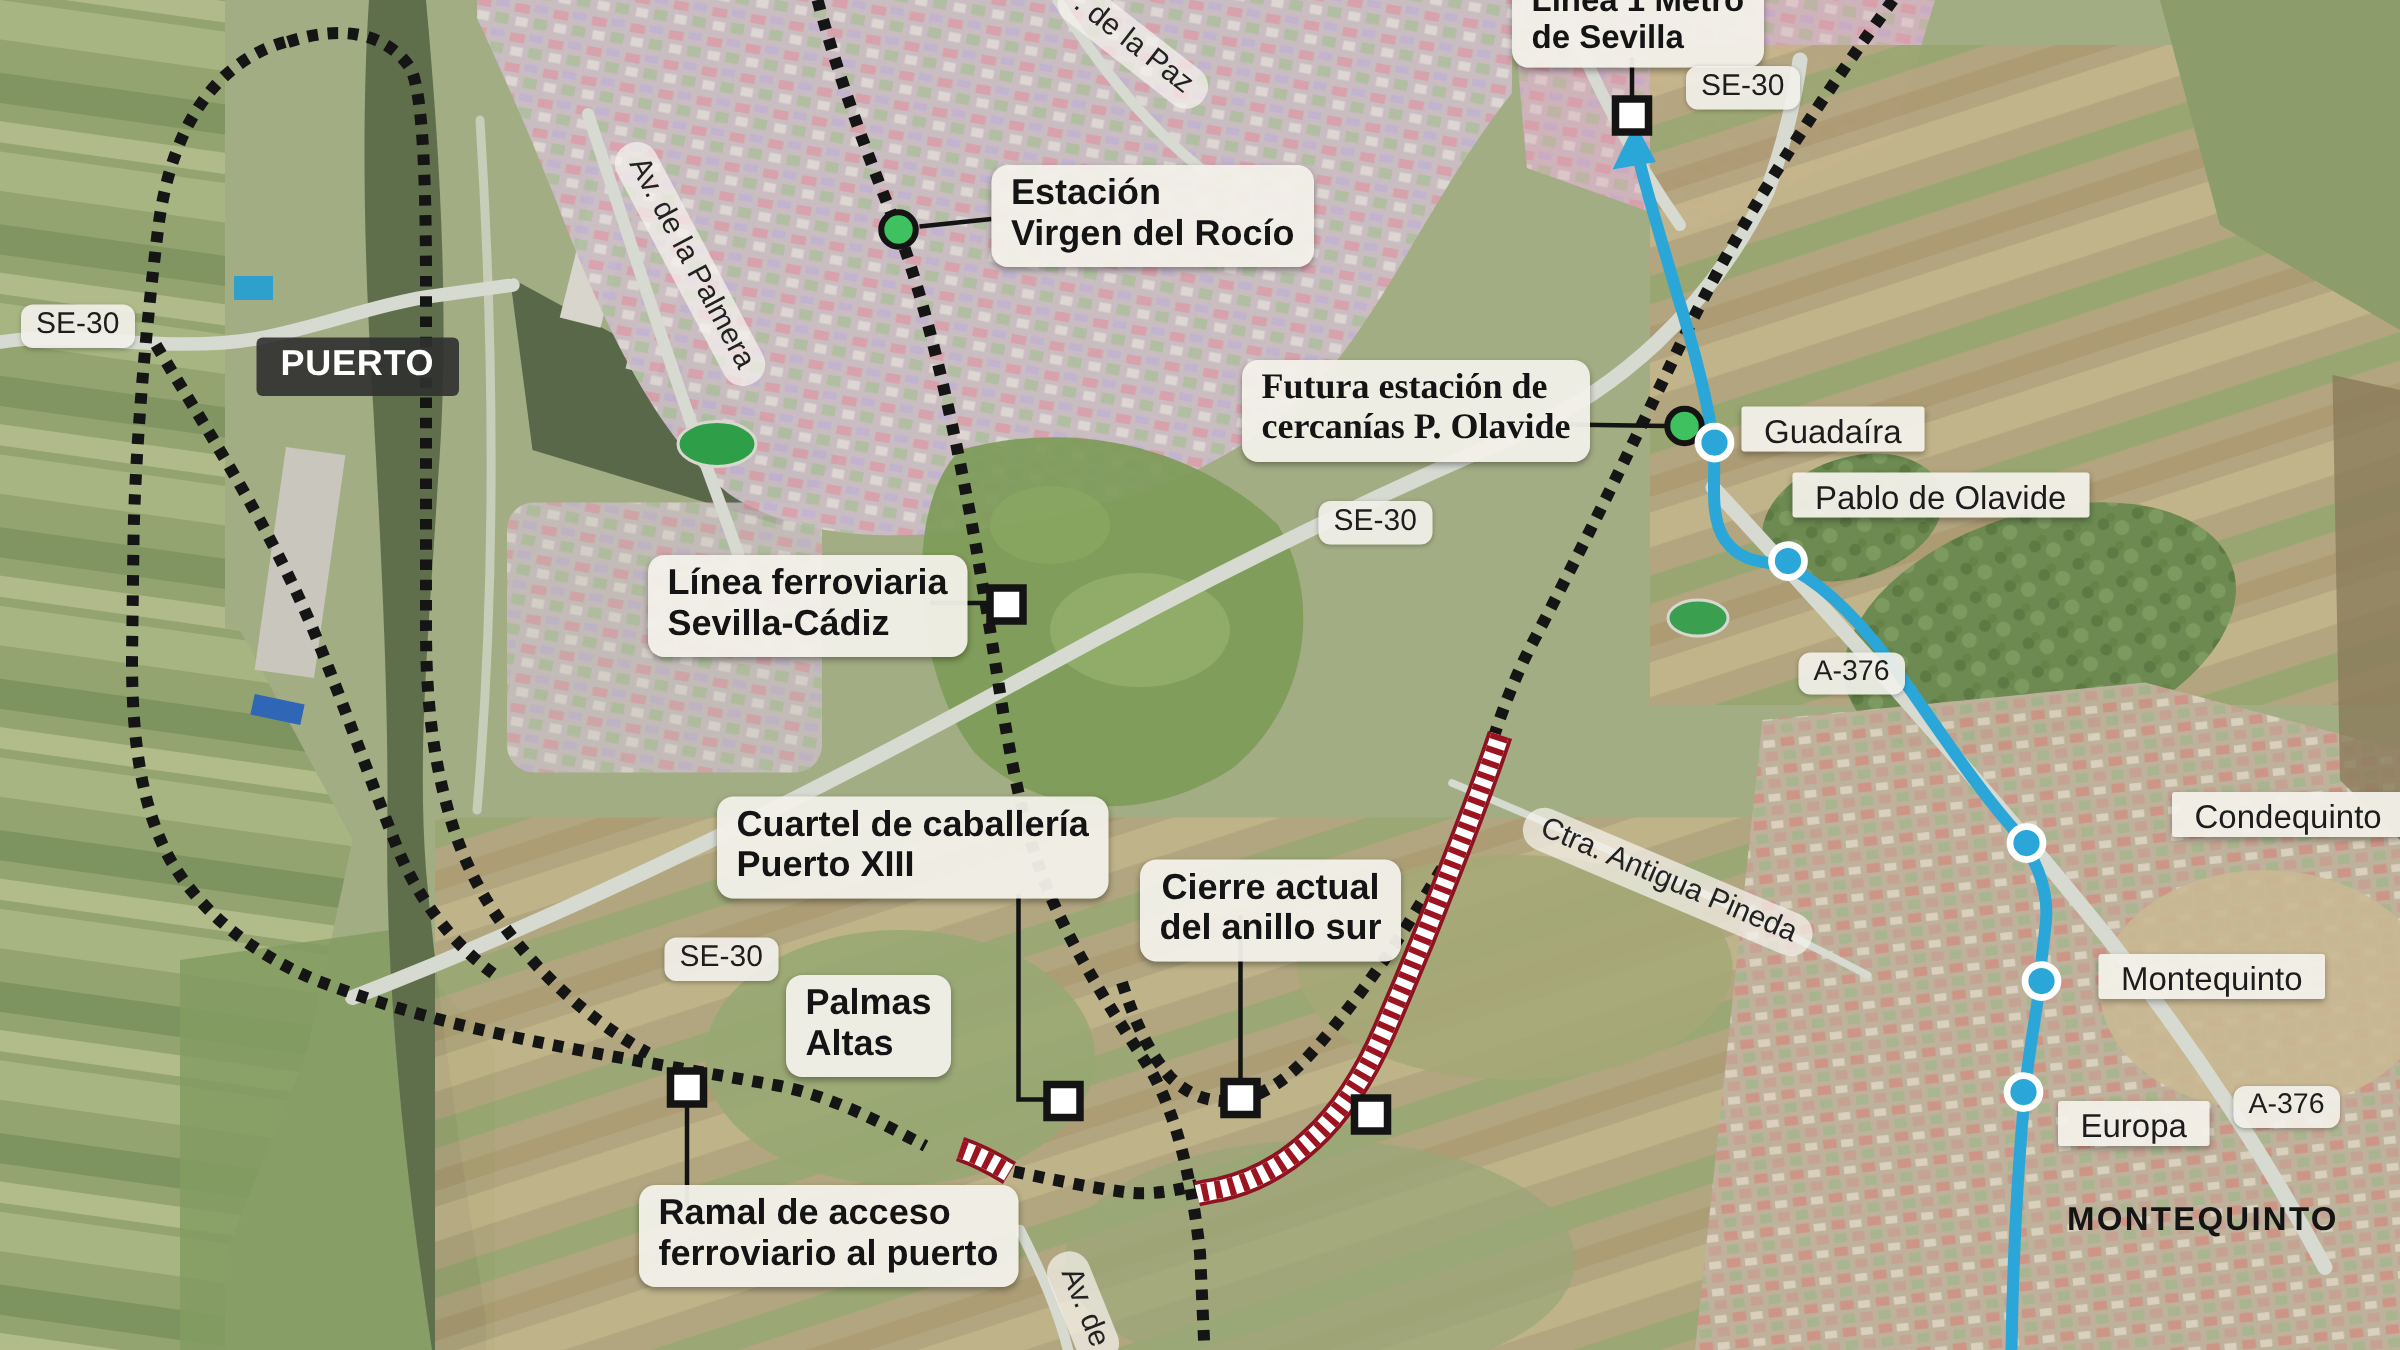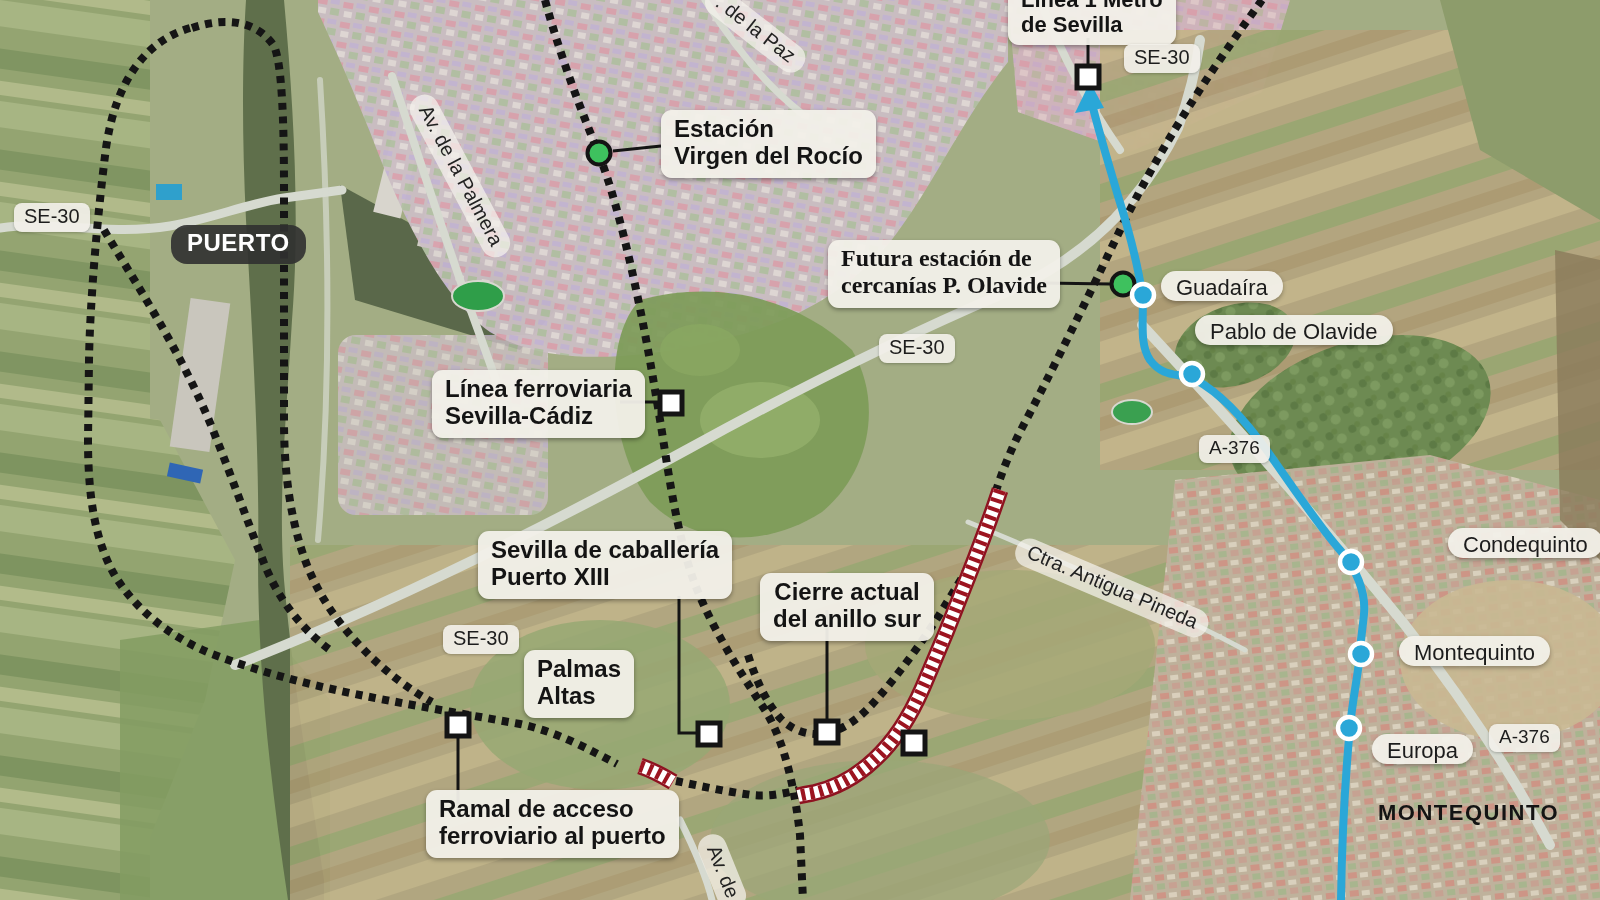--- a/index.html
+++ b/index.html
@@ -11,25 +11,25 @@
        padding:5px 13px 8px;box-shadow:0 2px 4px rgba(0,0,0,.35);
        font-weight:bold;font-size:24px;line-height:1.14;color:#141414;white-space:nowrap;}
   .lbl span{display:block;}
   .lbl.dark{background:rgba(51,51,51,.93);color:#fff;}
   .lbl.center{text-align:center;}
   
   .pill{position:absolute;background:rgba(242,240,233,.92);border-radius:8px;
         padding:2px 10px 4px;font-size:20px;color:#1d1d1d;white-space:nowrap;
         box-shadow:0 1px 3px rgba(0,0,0,.25);}
   
-  .stn{position:absolute;background:rgba(242,240,233,.95);border-radius:17px;
+  .stn{position:absolute;background:rgba(242,240,233,.95);border-radius:2px;
        padding:4px 15px 0;font-size:22px;color:#1c1c1c;white-space:nowrap;
        box-shadow:0 2px 4px rgba(0,0,0,.3);}
   
-  .area-dark{position:absolute;background:rgba(48,48,48,.9);color:#fff;border-radius:16px;
+  .area-dark{position:absolute;background:rgba(48,48,48,.9);color:#fff;border-radius:4px;
        padding:4px 16px 7px;font-size:24px;font-weight:800;letter-spacing:.5px;white-space:nowrap;}
   
   .region{position:absolute;font-size:22px;font-weight:800;letter-spacing:1.5px;color:#141414;white-space:nowrap;}
   
   .street{position:absolute;background:rgba(245,243,237,.72);border-radius:14px;
        padding:2px 12px 4px;font-size:20px;color:#222;white-space:nowrap;
        transform:translate(-50%,-50%) rotate(var(--rot));}
 </style>
 </head>
 <body>
@@ -210,21 +210,21 @@
 
 <div class="stn" style="left:1161px;top:271px;">Guadaíra</div>
 <div class="stn" style="left:1195px;top:315px;">Pablo de Olavide</div>
 
 <div class="lbl" style="left:432px;top:370px;">
   <span>Línea ferroviaria</span>
   <span>Sevilla-Cádiz</span>
 </div>
 
 <div class="lbl" style="left:478px;top:531px;">
-  <span>Sevilla de caballería</span>
+  <span>Cuartel de caballería</span>
   <span>Puerto XIII</span>
 </div>
 
 <div class="lbl center" style="left:760px;top:545px;margin-top:28px;">
   <span>Cierre actual</span>
   <span>del anillo sur</span>
 </div>
 
 <div class="lbl" style="left:524px;top:650px;">
   <span>Palmas</span>

